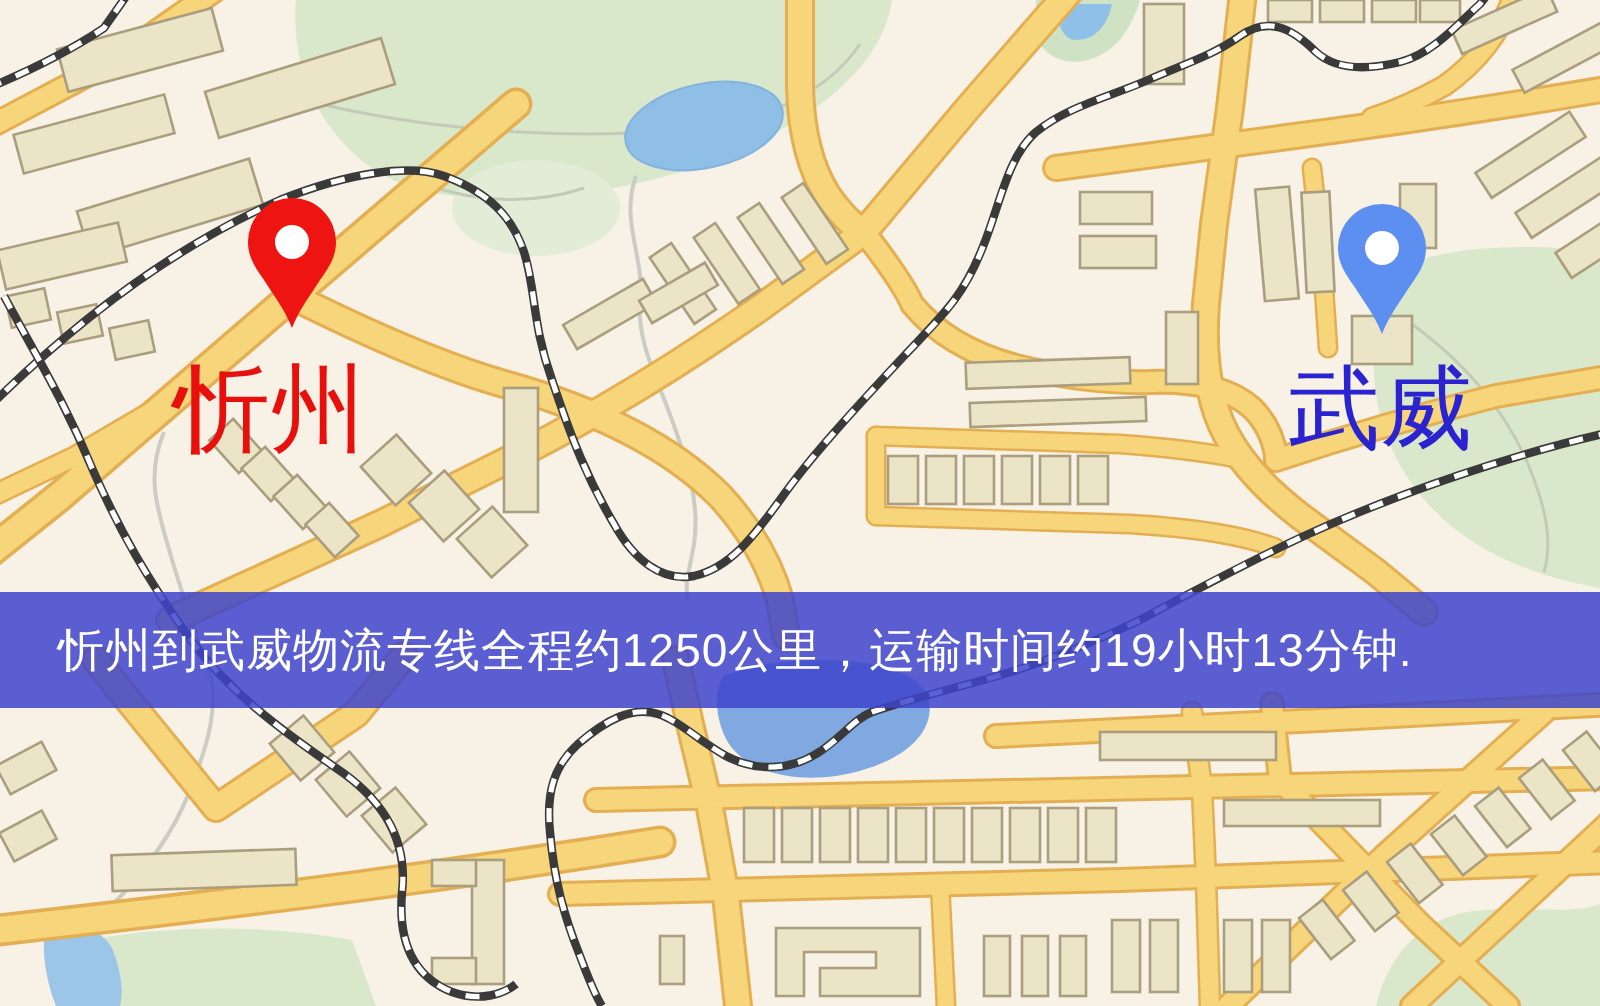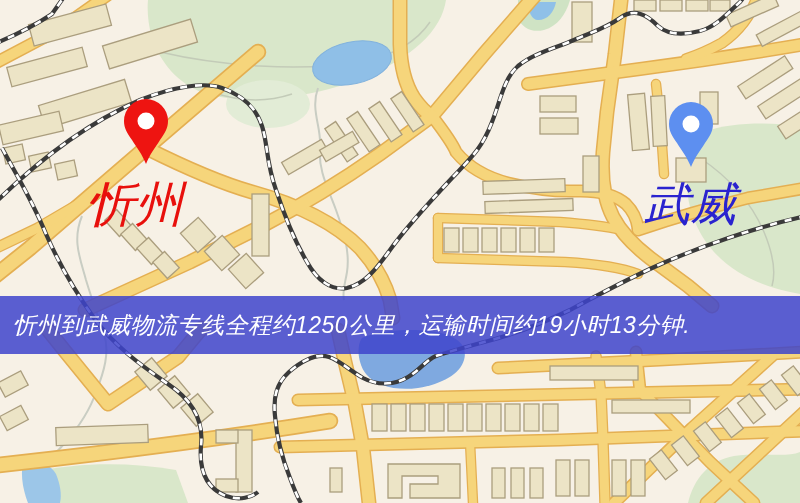--- a/index.html
+++ b/index.html
@@ -1,36 +1,36 @@
 <!DOCTYPE html>
 <html><head>
 <meta charset="utf-8">
 <style>
   html,body{margin:0;padding:0;background:#ffffff;}
   .stage{position:relative;width:800px;height:503px;overflow:hidden;
-         font-family:"Liberation Sans","DejaVu Sans",sans-serif;font-style:italic;}
+         font-family:"Liberation Sans","DejaVu Sans",sans-serif;}
   .stage svg{position:absolute;left:0;top:0;display:block;}
   
   .rdc path{fill:none;stroke:#e4af52;stroke-linecap:round;stroke-linejoin:round;}
   .rdf path{fill:none;stroke:#f6d57b;stroke-linecap:round;stroke-linejoin:round;}
   .rdc .w13{stroke-width:16.5}.rdf .w13{stroke-width:13}
   .rdc .w12{stroke-width:15}.rdf .w12{stroke-width:12}
   .rdc .w11{stroke-width:14}.rdf .w11{stroke-width:11}
   .rdc .w10{stroke-width:13}.rdf .w10{stroke-width:10}
   .rdc .w9{stroke-width:11.5}.rdf .w9{stroke-width:9}
   .rdc .w8{stroke-width:10.5}.rdf .w8{stroke-width:8}
   .bld rect,.bld path{fill:#ece4c6;stroke:#ab9e7e;stroke-width:1.3;}
   .rail-base{fill:none;stroke:#3a3a3a;stroke-width:4.2;}
   .rail-dash{fill:none;stroke:#ffffff;stroke-width:2.6;stroke-dasharray:7 8;}
   .stream{fill:none;stroke:#c9cdc3;stroke-width:2;}
   .contour{fill:none;stroke:#c3cbb8;stroke-width:1.5;}
   .city-label{font-family:"Liberation Serif","DejaVu Serif",serif;}
   .banner{position:absolute;left:0;top:296px;width:800px;height:58px;
           background:rgba(62,68,203,0.85);color:#ffffff;
-          font-size:23px;line-height:58px;padding-left:13px;box-sizing:border-box;
+          font-size:23px;line-height:58px;padding-left:29px;box-sizing:border-box;
           letter-spacing:0.5px;white-space:nowrap;}
 </style>
 </head>
 <body>
 
 <div class="stage">
   <svg width="800" height="503" viewBox="0 0 800 503">
 
     <rect x="0" y="0" width="800" height="503" fill="#f7f1e6"></rect>
 

